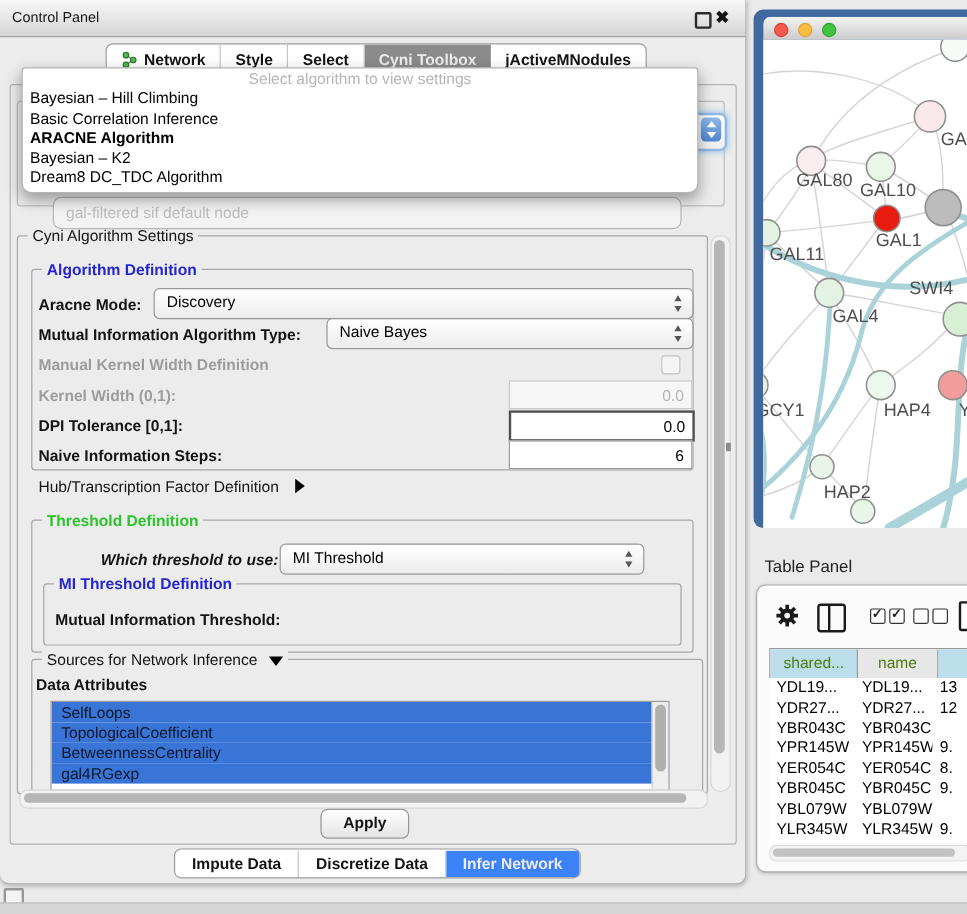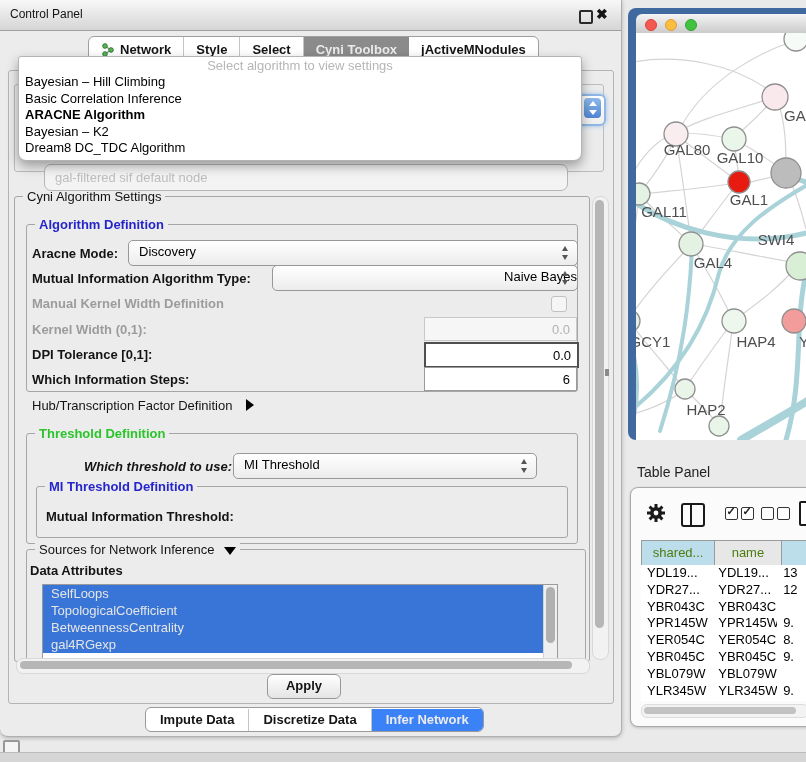--- a/index.html
+++ b/index.html
@@ -87,21 +87,21 @@
     border-top:6px solid transparent;border-bottom:6px solid transparent;
     margin-left:10px;vertical-align:-1px;}
   .tri-down{display:inline-block;width:0;height:0;border-top:8px solid #000;
     border-left:6px solid transparent;border-right:6px solid transparent;
     margin-left:6px;vertical-align:-1px;}
 
   
   .attr-list{position:absolute;left:42px;top:584px;width:514px;height:73px;
     background:#fff;border:1px solid #9a9a9a;overflow:hidden;}
   .attr-item{height:17px;line-height:17px;font-size:13px;padding-left:8px;
-    background:#3875d7;color:#e5e5e5;}
+    background:#3875d7;color:#0f172a;}
   .attr-scroll{position:absolute;right:0;top:0;width:13px;height:100%;
     background:#efefef;border-left:1px solid #d2d2d2;}
   .attr-scroll .thumb{position:absolute;left:1.5px;top:2px;width:9px;height:56px;
     background:#b0b0b0;border-radius:5px;}
 
   
   .v-scroll{position:absolute;left:592px;top:196px;width:15px;height:462px;
     background:#f2f2f2;border:1px solid #d8d8d8;border-radius:8px;}
   .v-scroll .thumb{position:absolute;left:2px;top:3px;width:9px;height:428px;
     background:#b6b6b6;border-radius:5px;}
@@ -227,35 +227,35 @@
       <span class="legend blue">Algorithm Definition</span>
     </div>
 
     <span class="lbl" style="left:32px;top:246px;">Aracne Mode:</span>
     <div class="combo" style="left:128px;top:240px;width:438px;">
       <span>Discovery</span>
       <span class="spin"></span>
     </div>
 
     <span class="lbl" style="left:32px;top:271px;">Mutual Information Algorithm Type:</span>
-    <div class="combo" style="left:272px;top:265px;width:294px;text-align:right;">
+    <div class="combo" style="left:272px;top:265px;width:294px;">
       <span>Naive Bayes</span>
       <span class="spin"></span>
     </div>
 
     <span class="lbl gray" style="left:32px;top:296px;">Manual Kernel Width Definition</span>
     <span class="checkbox" style="left:551px;top:296px;"></span>
 
     <span class="lbl gray" style="left:32px;top:322px;">Kernel Width (0,1):</span>
     <input class="field disabled" style="left: 424px; top: 317px; width: 143px;" readonly="" value="0.0">
 
     <span class="lbl" style="left:32px;top:347px;">DPI Tolerance [0,1]:</span>
     <input class="field strong" style="left: 424px; top: 342px; width: 143px;" readonly="" value="0.0">
 
-    <span class="lbl" style="left:32px;top:372px;">Which Information Steps:</span>
+    <span class="lbl" style="left:32px;top:372px;">Naive Information Steps:</span>
     <input class="field" style="left: 424px; top: 367px; width: 143px;" readonly="" value="6">
 
     <span class="lbl plain" style="left:32px;top:398px;">
       <span>Hub/Transcription Factor Definition</span>
       <span class="tri-right"></span>
     </span>
 
     <div class="fs" style="left:26px;top:433px;width:550px;height:109px;">
       <span class="legend green">Threshold Definition</span>
     </div>

